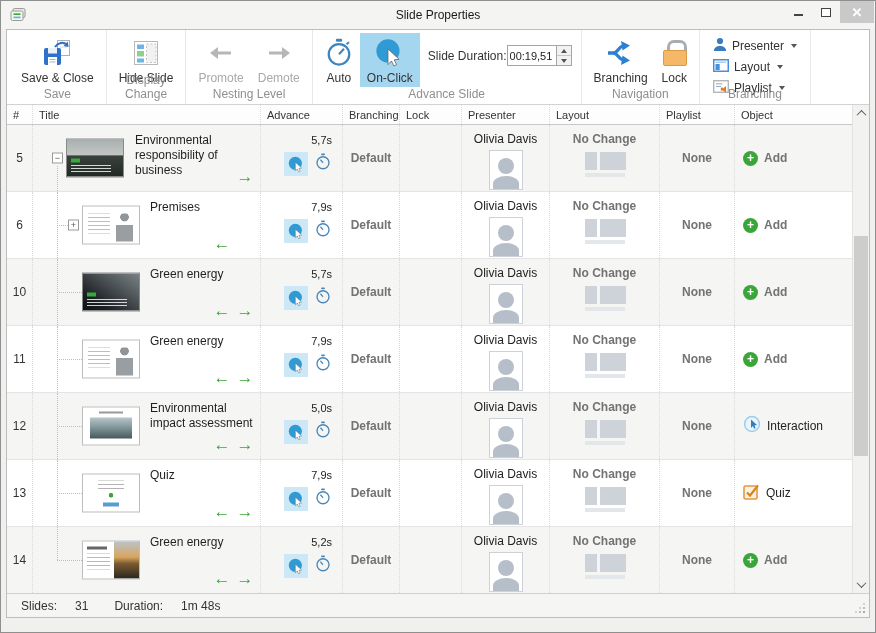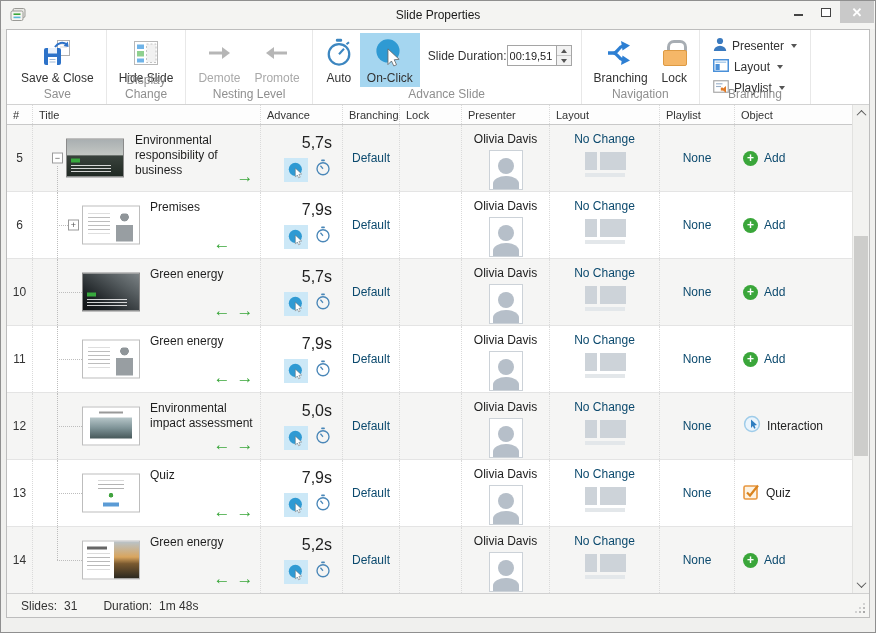--- a/index.html
+++ b/index.html
@@ -98,26 +98,26 @@
   .thumb.quiz::before { content:""; position:absolute; top:6px; left:15px; right:15px; height:9px;
       background:repeating-linear-gradient(180deg,#b3b3b3 0 1px,transparent 1px 4px); }
   .thumb.quiz::after { content:""; position:absolute; bottom:5px; left:50%; margin-left:-8px; width:16px; height:4px; background:#5b9bd5; }
   .thumb.split { background-color:#fff;
       background-image:linear-gradient(180deg,#b9c3c9 0%,#d9a55e 42%,#7a5a30 60%,#2a2820 100%);
       background-size:45% 100%; background-position:100% 0; background-repeat:no-repeat; }
   .thumb.split::before { content:""; position:absolute; top:5px; left:4px; width:20px; height:3px; background:#666; }
   .thumb.split::after { content:""; position:absolute; top:12px; left:4px; width:23px; height:16px;
       background:repeating-linear-gradient(180deg,#b9b9b9 0 1px,transparent 1px 4px); }
 
-  .adv-time { text-align:right; padding:9px 10px 0 0; font-size:16px; color:#222; }
+  .adv-time { text-align:right; padding:9px 10px 0 0; font-size:11px; color:#222; }
   .adv-icons { display:flex; justify-content:flex-end; align-items:center; gap:6px; padding-right:10px; margin-top:6px; }
   .onclick-chip { width:24px; height:24px; background:#cce8f7; display:flex; align-items:center; justify-content:center; }
 
   .center-cell { display:flex; align-items:center; justify-content:center; }
-  .muted { color:#0c4a6e; font-size:12px; }
+  .muted { color:#737373; font-size:12px;font-weight:bold; }
   .pname { text-align:center; padding-top:7px; font-size:12px; color:#222; }
   .avatar { width:34px; height:40px; margin:4px auto 0; background:#fff; border:1px solid #ccd2d8; position:relative; overflow:hidden; }
   .avatar::before { content:""; position:absolute; left:50%; top:7px; width:16px; height:16px; margin-left:-8px;
                     border-radius:50%; background:#b6bfc9; }
   .avatar::after { content:""; position:absolute; left:50%; bottom:-2px; width:26px; height:15px; margin-left:-13px;
                    border-radius:50% 50% 0 0; background:#b6bfc9; }
   .lname { text-align:center; padding-top:7px; }
   .layout-thumb { width:42px; height:27px; margin:6px auto 0; background-repeat:no-repeat;
       background-image:linear-gradient(#cdd3d9 0 0),linear-gradient(#cdd3d9 0 0),linear-gradient(#e3e7ea 0 0);
       background-size:12px 18px,26px 18px,40px 4px; background-position:1px 0,16px 0,1px 21px; }
@@ -133,21 +133,21 @@
   .sb-up { top:0; } .sb-dn { bottom:0; }
   .chev-up { width:7px; height:7px; border-left:1.6px solid #5a5a5a; border-top:1.6px solid #5a5a5a;
              transform:rotate(45deg) translate(1px,1px); }
   .chev-dn { width:7px; height:7px; border-left:1.6px solid #5a5a5a; border-top:1.6px solid #5a5a5a;
              transform:rotate(225deg) translate(1px,1px); }
   .sb-thumb { position:absolute; left:1px; right:1px; top:131px; height:220px; background:#cdcdcb; }
 
   
   .statusbar { flex:0 0 auto; height:24px; border-top:1px solid #d0d0d0; background:#f5f5f3;
                display:flex; align-items:center; gap:26px; padding-left:14px; font-size:12px; color:#333; position:relative; }
-  .status-item { display:flex; gap:7px; }
+  .status-item { display:flex; gap:18px; }
   .grip { position:absolute; right:3px; bottom:3px; width:12px; height:12px;
       background-image:
         radial-gradient(circle at 10px 10px,#a9a9a9 1.2px,transparent 1.5px),
         radial-gradient(circle at 10px 6px,#bdbdbd 1.2px,transparent 1.5px),
         radial-gradient(circle at 6px 10px,#bdbdbd 1.2px,transparent 1.5px),
         radial-gradient(circle at 10px 2px,#d2d2d2 1.2px,transparent 1.5px),
         radial-gradient(circle at 2px 10px,#d2d2d2 1.2px,transparent 1.5px),
         radial-gradient(circle at 6px 6px,#d2d2d2 1.2px,transparent 1.5px); }
 </style>
 </head>
@@ -216,34 +216,34 @@
           </span>
           <span>Hide Slide</span>
         </div>
         <span class="rgroup-label">Display Change</span>
       </div>
 
       <div class="rgroup">
         <div class="rbtn disabled">
           <span class="ric">
             <svg width="24" height="16" viewBox="0 0 24 16">
+                <path d="M22,8 L8,8" stroke="#b6b6b6" stroke-width="3"></path>
+                <polygon points="9,2 1,8 9,14" fill="#b6b6b6"></polygon>
+              </svg>
+          </span>
+          <span>Promote</span>
+        </div>
+        <div class="rbtn disabled">
+          <span class="ric">
+            <svg width="24" height="16" viewBox="0 0 24 16">
                 <path d="M2,8 L16,8" stroke="#b6b6b6" stroke-width="3"></path>
                 <polygon points="15,2 23,8 15,14" fill="#b6b6b6"></polygon>
               </svg>
           </span>
           <span>Demote</span>
-        </div>
-        <div class="rbtn disabled">
-          <span class="ric">
-            <svg width="24" height="16" viewBox="0 0 24 16">
-                <path d="M22,8 L8,8" stroke="#b6b6b6" stroke-width="3"></path>
-                <polygon points="9,2 1,8 9,14" fill="#b6b6b6"></polygon>
-              </svg>
-          </span>
-          <span>Promote</span>
         </div>
         <span class="rgroup-label">Nesting Level</span>
       </div>
 
       <div class="rgroup">
         <div class="adv-group-btns">
           <div class="rbtn">
             <span class="ric">
               <svg width="28" height="30" viewBox="0 0 22 24">
                 <rect x="8.5" y="0.5" width="5" height="2.5" rx="1" fill="#3c86c0"></rect>

